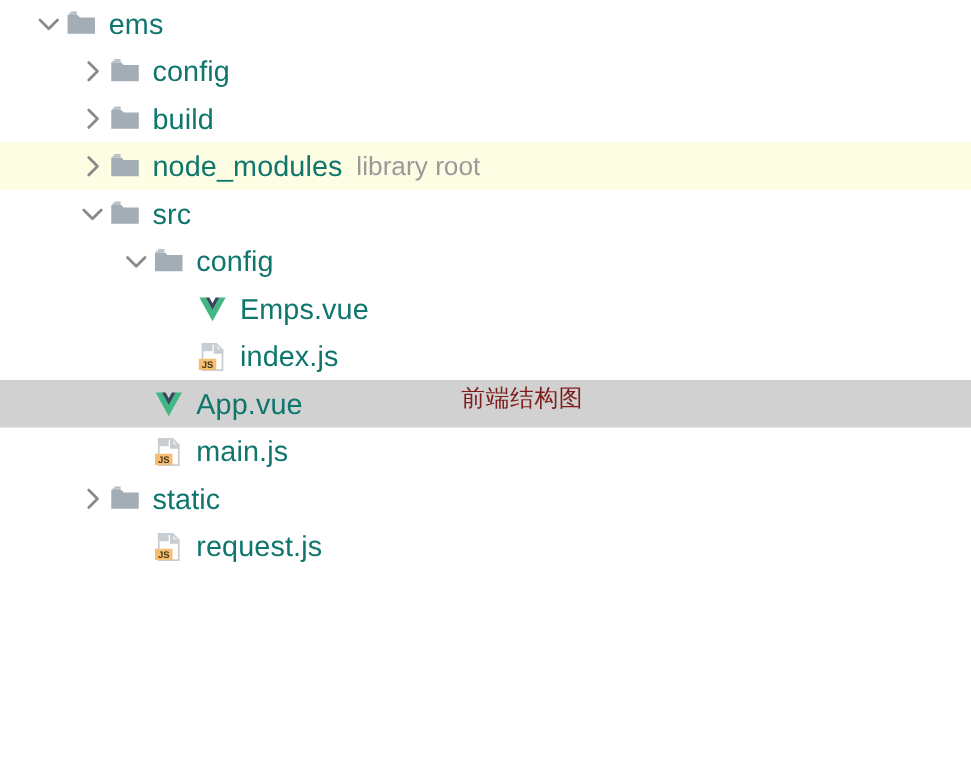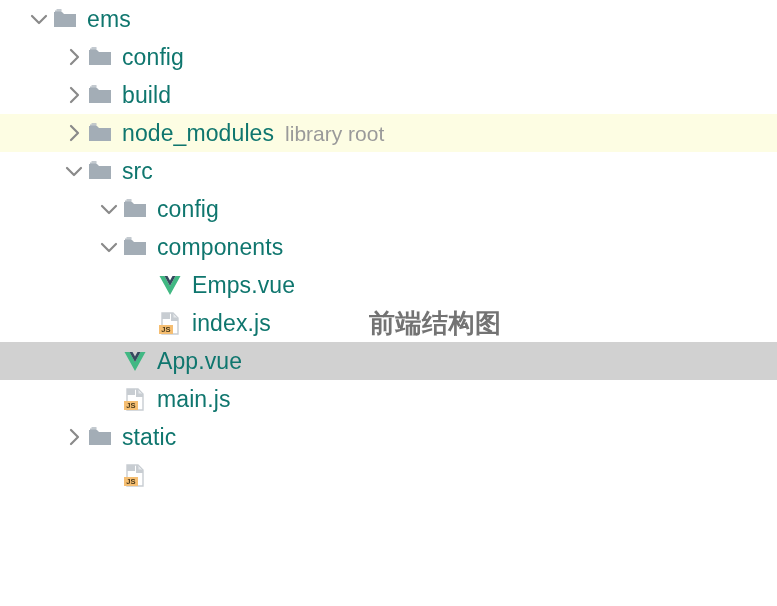--- a/index.html
+++ b/index.html
@@ -67,23 +67,23 @@
     color: #9a9a9a;
     margin-left: 11px;
     line-height: 1;
   }
 
   
   #annotation {
     position: absolute;
     left: 369px;
     top: 306px;
-    font-size: 26px;
-    font-weight: bold;
-    color: #737373;
+    font-size: 19px;
+    font-weight: normal;
+    color: #7f1d1d;
     font-family: "DejaVu Sans", "Liberation Sans", sans-serif;
     letter-spacing: 0.5px;
     white-space: nowrap;
   }
 </style>
 </head>
 <body>
 
 <div id="tree">
     <div class="row">
@@ -175,36 +175,20 @@
         </svg>
       </span>
       <span class="icon">
         <svg width="26" height="26" viewBox="0 0 26 26">
           <path d="M2 6 H10 L12 8 H24 V21 H2 Z" fill="#a3adb6"></path>
           <path d="M3 4.5 H9.5 V6 H3 Z" fill="#b4bcc4"></path>
           <path d="M4.5 3.2 H9.5 V4.6 H4.5 Z" fill="#b4bcc4"></path>
         </svg>
       </span>
       <span class="label">config</span>
-    </div>
-    <div class="row">
-      <span class="indent" style="width: 96px;"></span>
-      <span class="chevron">
-        <svg width="26" height="26" viewBox="0 0 26 26">
-          <path d="M6 10 L13 17 L20 10" fill="none" stroke="#8a8a8a" stroke-width="2.2" stroke-linecap="round" stroke-linejoin="round"></path>
-        </svg>
-      </span>
-      <span class="icon">
-        <svg width="26" height="26" viewBox="0 0 26 26">
-          <path d="M2 6 H10 L12 8 H24 V21 H2 Z" fill="#a3adb6"></path>
-          <path d="M3 4.5 H9.5 V6 H3 Z" fill="#b4bcc4"></path>
-          <path d="M4.5 3.2 H9.5 V4.6 H4.5 Z" fill="#b4bcc4"></path>
-        </svg>
-      </span>
-      <span class="label">components</span>
     </div>
     <div class="row">
       <span class="indent" style="width: 131px;"></span>
       <span class="chevron none"></span>
       <span class="icon">
         <svg width="26" height="26" viewBox="0 0 26 26">
           <path d="M2.5 4 H7.5 L13 14 L18.5 4 H23.5 L13 23 Z" fill="#41b883"></path>
           <path d="M7.5 4 H10.5 L13 8.5 L15.5 4 H18.5 L13 14 Z" fill="#35495e"></path>
         </svg>
       </span>
@@ -273,16 +257,17 @@
       <span class="icon">
         <svg width="26" height="26" viewBox="0 0 26 26">
           <path d="M5 3 H16 L21 8 V24 H5 Z" fill="#ffffff" stroke="#c8cdd2" stroke-width="1.4"></path>
           <path d="M5 3 H13 L13 9 H5 Z" fill="#c8cdd2"></path>
           <path d="M16 3 L21 8 H16 Z" fill="#e6e9ec" stroke="#c8cdd2" stroke-width="1"></path>
           <path d="M14 3 H16 V8 H21 V11 H14 Z" fill="#c8cdd2"></path>
           <rect x="2" y="15" width="14" height="9" fill="#f5be72"></rect>
           <text x="9" y="22.3" font-family="Liberation Sans, sans-serif" font-size="7.6" font-weight="bold" fill="#4a3a1a" text-anchor="middle">JS</text>
         </svg>
       </span>
+      <span class="label">request.js</span>
     </div>
   </div>
 
 <div id="annotation">前端结构图</div>
 
 </body></html>

